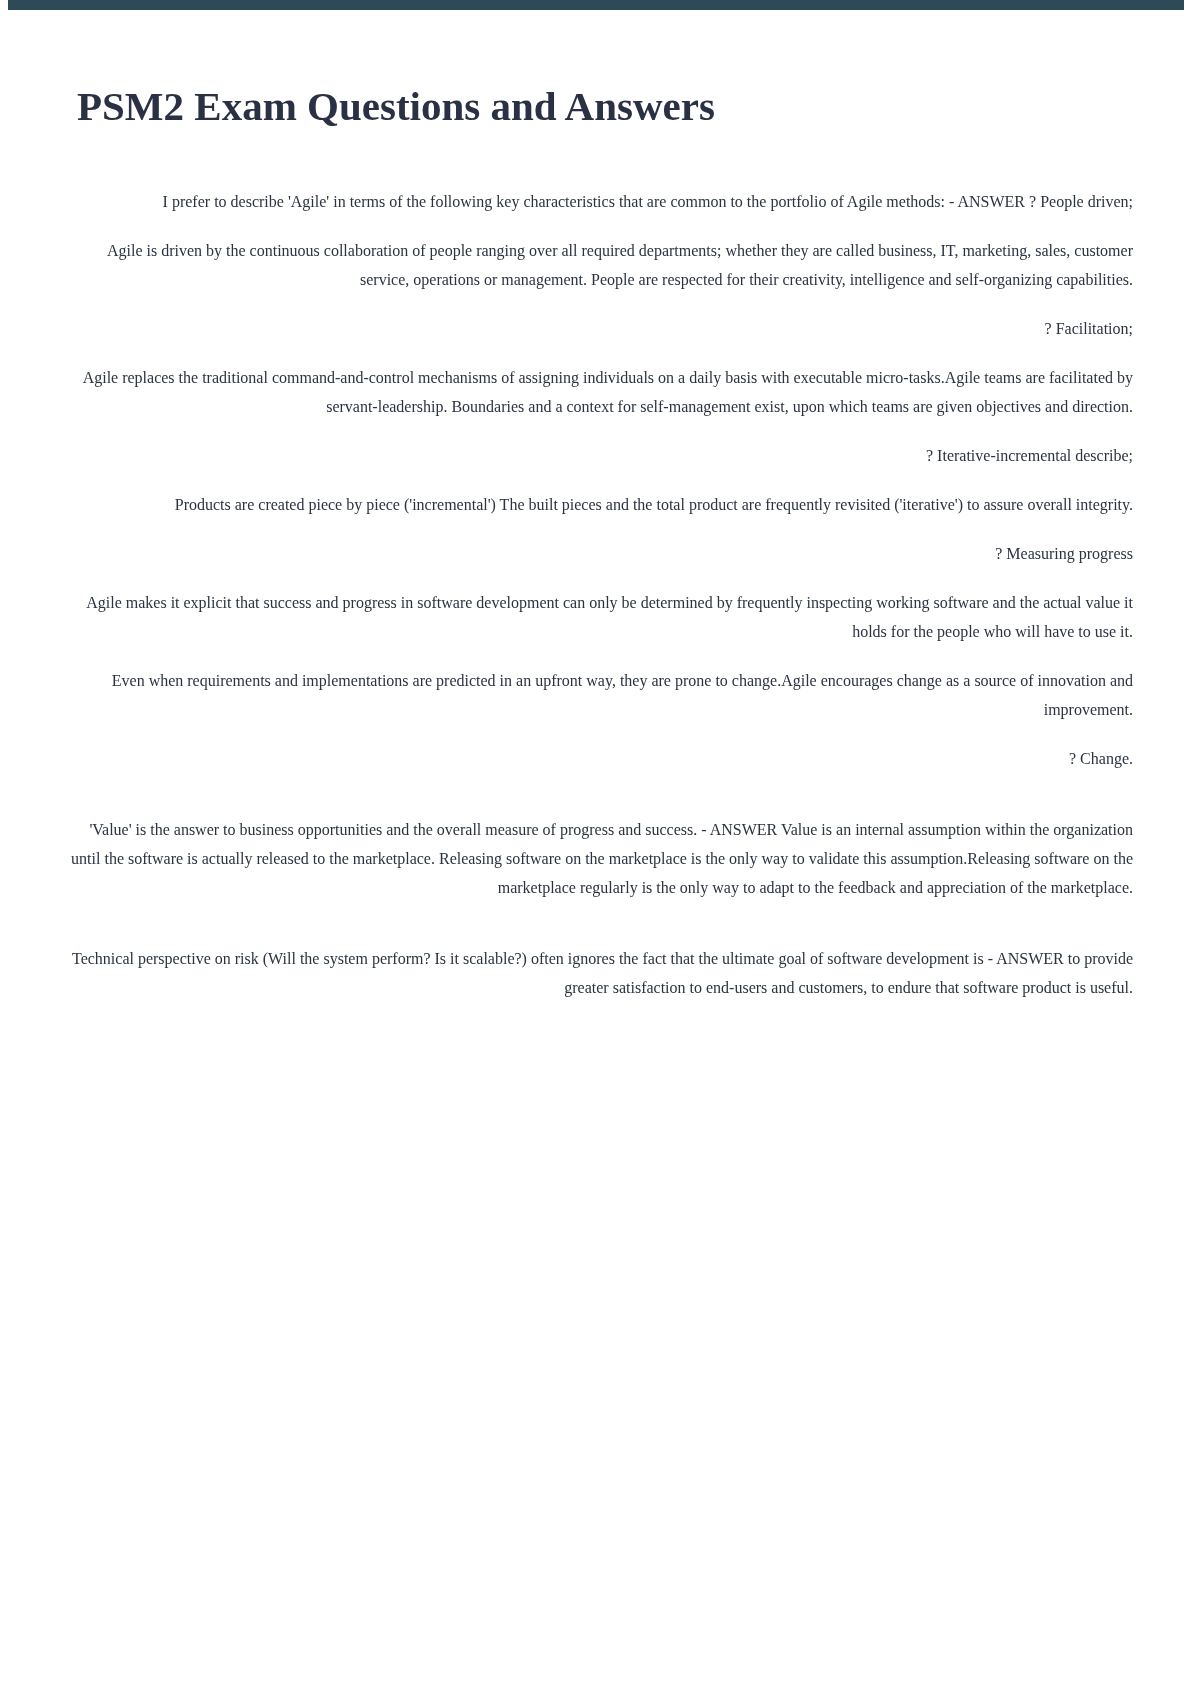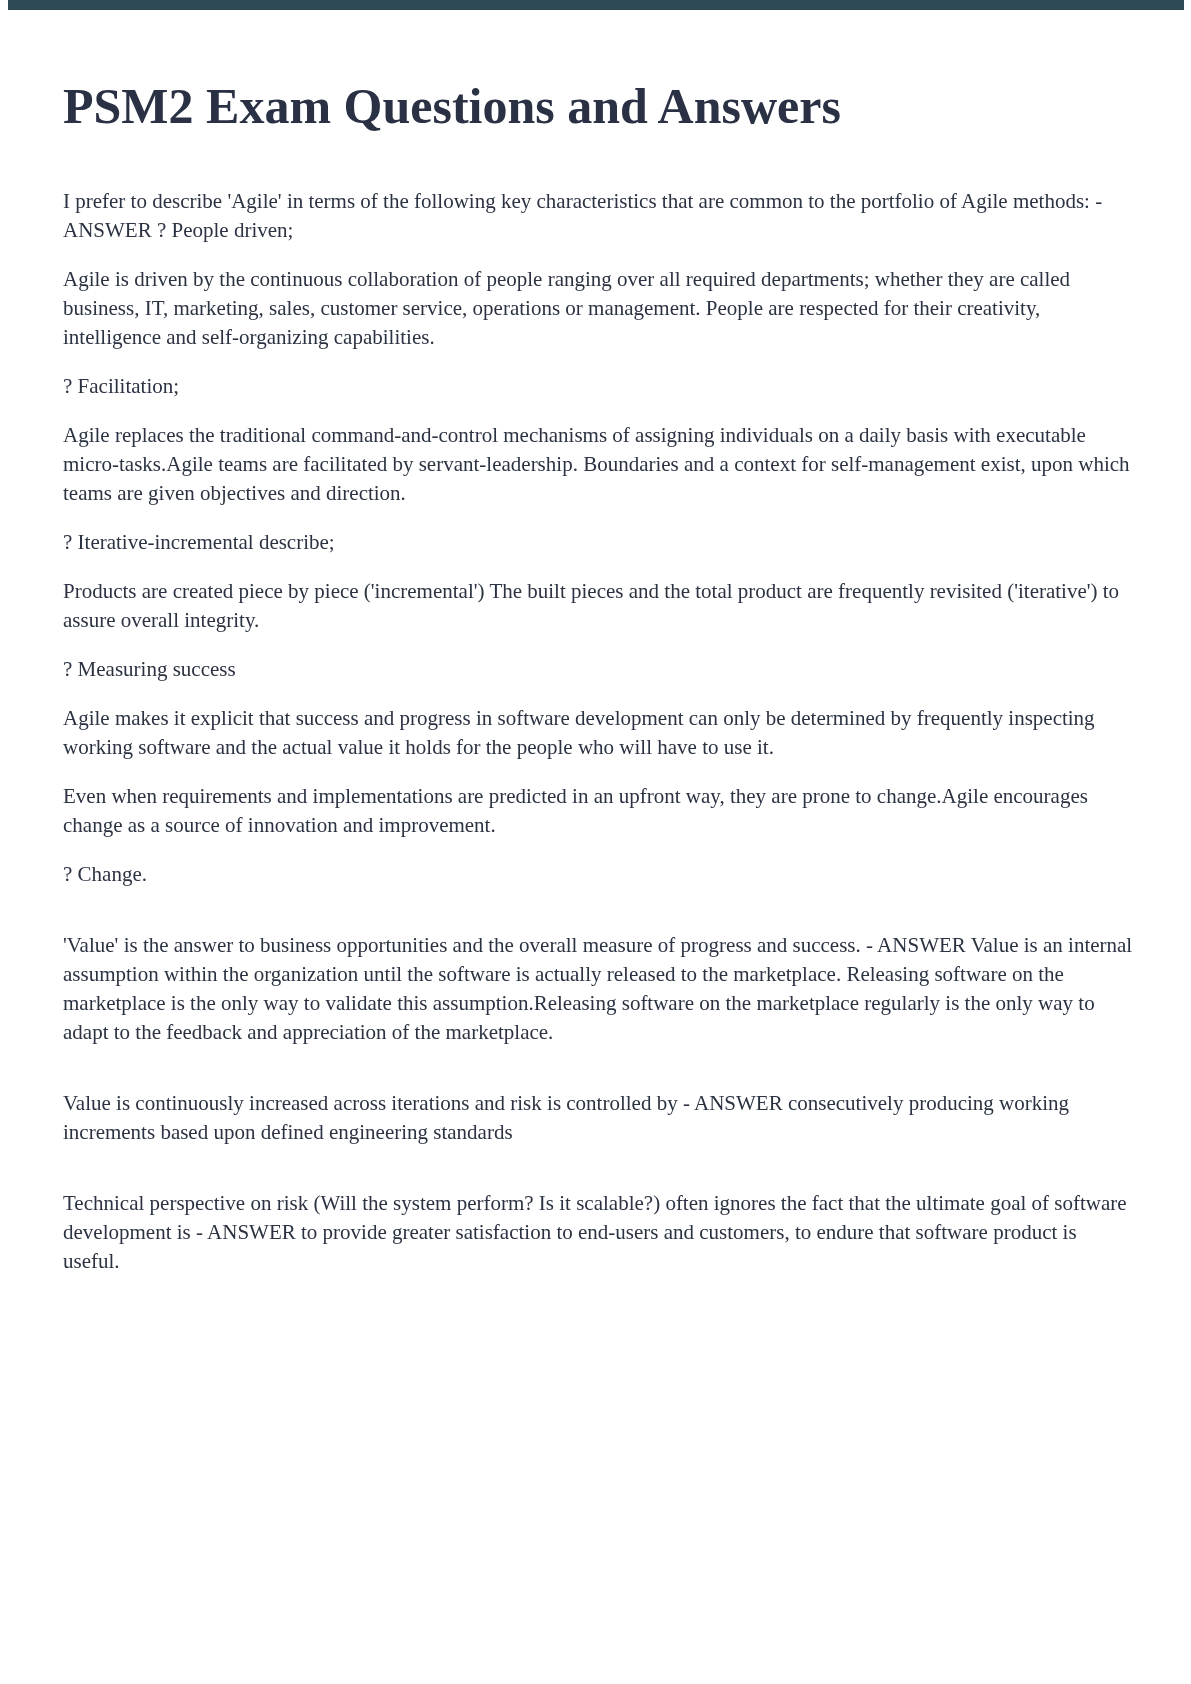--- a/index.html
+++ b/index.html
@@ -20,53 +20,53 @@
     top: 0;
     left: 8px;
     right: 7px;
     height: 10px;
     background: #2e4a57;
   }
   .doc {
     padding: 83px 58px 0 63px;
   }
   .doc h1 {
-    margin: 0 0 58px 0;
-    font-size: 50px;
+    margin: 0 0 58px 14px;
+    font-size: 41px;
     line-height: 46px;
     font-weight: bold;
     color: #2a3144;
     letter-spacing: 0px;
   }
   .doc p {
     margin: 0 0 20px 0;
-    font-size: 21px;
+    font-size: 16px;
     line-height: 29px;
     color: #2b3342;
     max-width: 1070px;
+    text-align: right;
   }
   .doc p.qgap {
     margin-top: 42px;
   }
 </style>
 </head>
 <body>
 
 <div class="top-bar"></div>
 
 <div class="doc">
   <h1>PSM2 Exam Questions and Answers</h1>
   <div id="paragraphs">
       <p>I prefer to describe 'Agile' in terms of the following key characteristics that are common to the portfolio of Agile methods: - ANSWER ? People driven;</p>
       <p>Agile is driven by the continuous collaboration of people ranging over all required departments; whether they are called business, IT, marketing, sales, customer service, operations or management. People are respected for their creativity, intelligence and self-organizing capabilities.</p>
       <p>? Facilitation;</p>
       <p>Agile replaces the traditional command-and-control mechanisms of assigning individuals on a daily basis with executable micro-tasks.Agile teams are facilitated by servant-leadership. Boundaries and a context for self-management exist, upon which teams are given objectives and direction.</p>
       <p>? Iterative-incremental describe;</p>
       <p>Products are created piece by piece ('incremental') The built pieces and the total product are frequently revisited ('iterative') to assure overall integrity.</p>
-      <p>? Measuring success</p>
+      <p>? Measuring progress</p>
       <p>Agile makes it explicit that success and progress in software development can only be determined by frequently inspecting working software and the actual value it holds for the people who will have to use it.</p>
       <p>Even when requirements and implementations are predicted in an upfront way, they are prone to change.Agile encourages change as a source of innovation and improvement.</p>
       <p>? Change.</p>
       <p class="qgap">'Value' is the answer to business opportunities and the overall measure of progress and success. - ANSWER Value is an internal assumption within the organization until the software is actually released to the marketplace. Releasing software on the marketplace is the only way to validate this assumption.Releasing software on the marketplace regularly is the only way to adapt to the feedback and appreciation of the marketplace.</p>
-      <p class="qgap">Value is continuously increased across iterations and risk is controlled by - ANSWER consecutively producing working increments based upon defined engineering standards</p>
       <p class="qgap">Technical perspective on risk (Will the system perform? Is it scalable?) often ignores the fact that the ultimate goal of software development is - ANSWER to provide greater satisfaction to end-users and customers, to endure that software product is useful.</p>
     </div>
 </div>
 
 </body></html>

